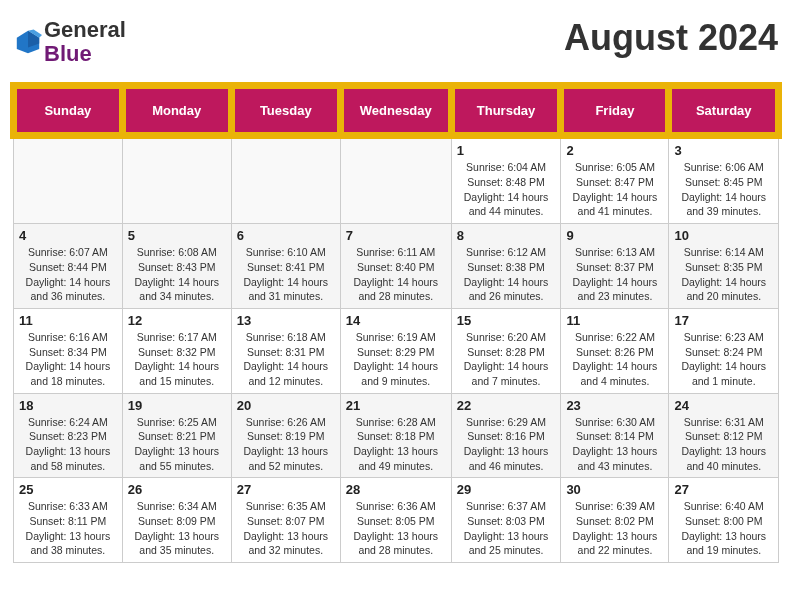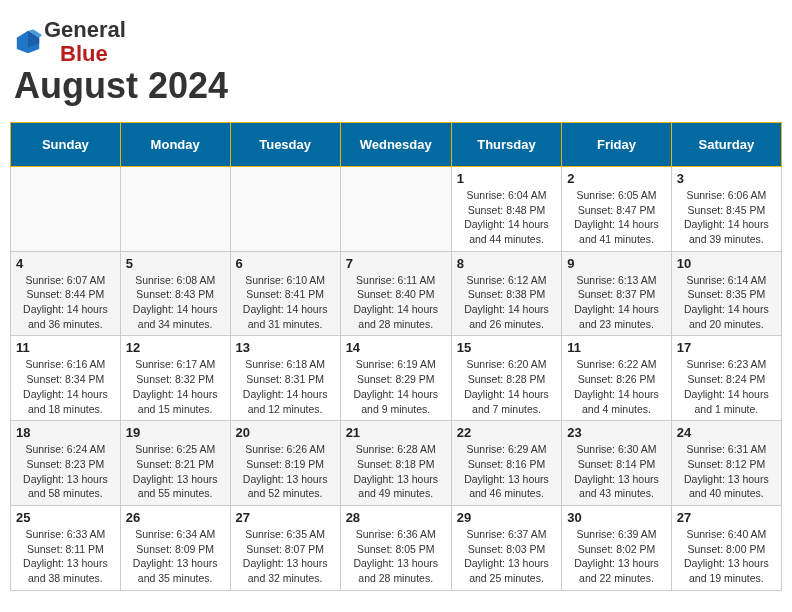--- a/index.html
+++ b/index.html
@@ -9,33 +9,32 @@
       width: 792px;
       min-height: 612px;
       padding: 10px;
     }
     .header {
       display: flex;
       align-items: flex-start;
       justify-content: space-between;
       margin-bottom: 8px;
       padding: 8px 4px;
-      flex-direction: column;
     }
     .logo {
       display: flex;
       align-items: center;
     }
     .logo-text {
       font-size: 22px;
       font-weight: bold;
       color: #333;
       line-height: 1.1;
     }
-    .logo-text .blue { color: #b91c1c; margin-left: 16px; }
+    .logo-text .blue { color: #701a75; }
     .logo-icon {
       width: 28px;
       height: 28px;
       margin-right: 2px;
     }
     .title-block {
       text-align: left;
     }
     .month-title {
       font-size: 36px;
@@ -46,27 +45,27 @@
     .subtitle {
       font-size: 15px;
       color: #555;
     }
     table {
       width: 100%;
       border-collapse: collapse;
       font-size: 11px;
     }
     thead tr th {
-      background-color: #0369a1;
+      background-color: #be185d;
       color: #fff;
       text-align: center;
       padding: 14px 4px;
       font-size: 13px;
       font-weight: bold;
-      border: 1px solid #eab308;
+      border: 7px solid #eab308;
     }
     tbody tr td {
       border: 1px solid #ccc;
       vertical-align: top;
       padding: 4px 5px;
       height: 80px;
       background: #fff;
       width: 113px;
     }
     tbody tr:nth-child(even) td {

